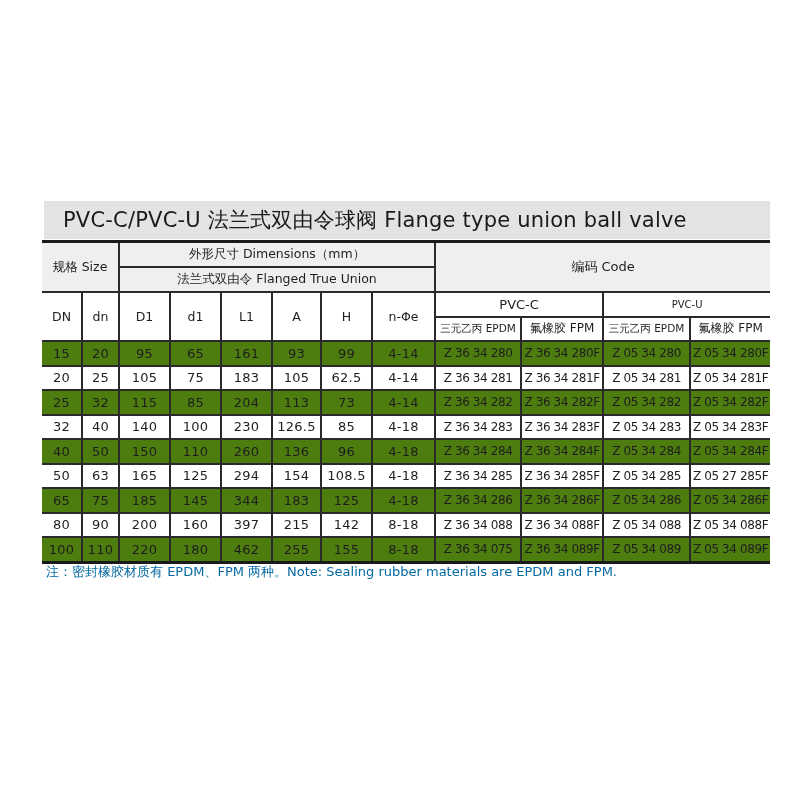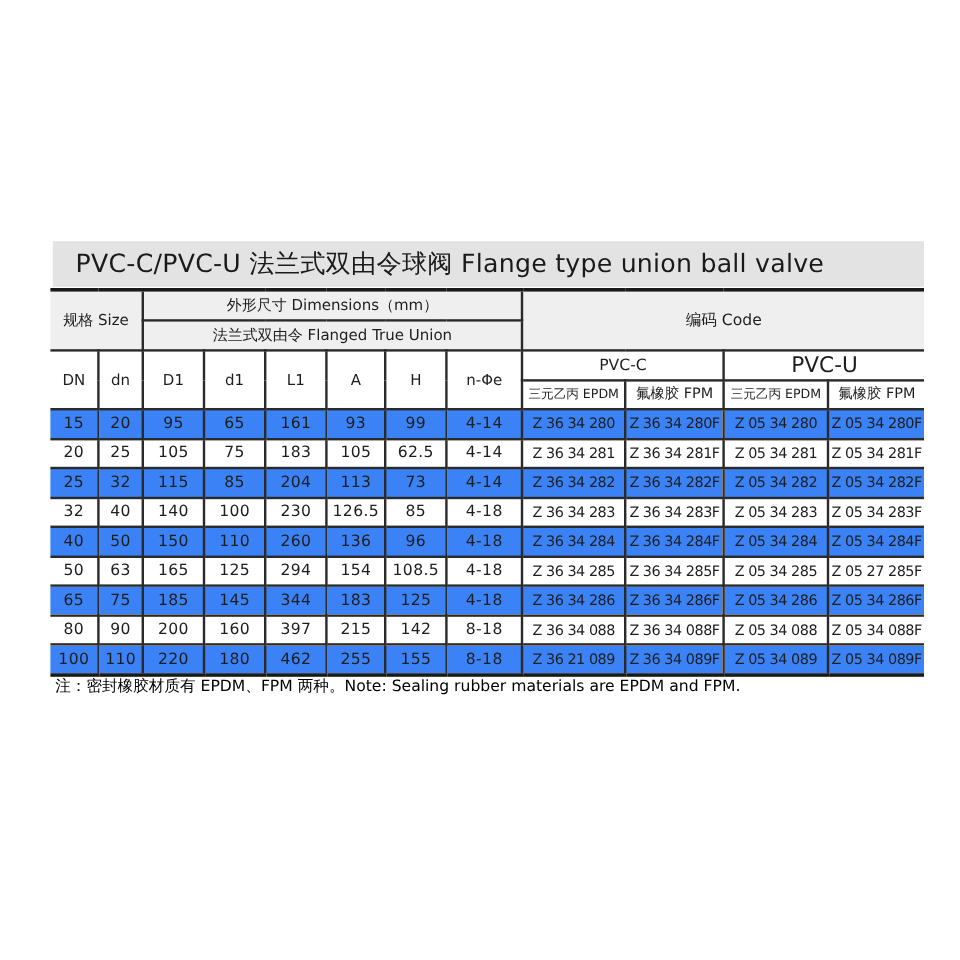--- a/index.html
+++ b/index.html
@@ -17,24 +17,24 @@
   table.spec tr:first-child td { border-top:3px solid #1a1a1a; }
   table.spec td.first { border-left:none; }
   table.spec td.last { border-right:none; }
   .hdr-gray { background:#efefef; }
   .hdr-white { background:#ffffff; }
   .h25 { height:23px;margin-top:24px; }
   .h24 { height:22.5px; }
   .sub { font-size:10.5px;margin-top:43px; }
   .code { font-size:12px; letter-spacing:-0.4px; }
   .num { font-size:13px; letter-spacing:0.3px; }
-  tr.shade td { background:#3b82f6; }
+  tr.shade td { background:#4d7c0f; }
   tr.plain td { background:#ffffff; }
   table.spec tr:last-child td { border-bottom:3px solid #1a1a1a; }
-  .note { position:absolute; left:46px; top:563px; font-size:13px; color:#000000; white-space:nowrap; }
+  .note { position:absolute; left:46px; top:563px; font-size:13px; color:#0369a1; white-space:nowrap; }
 </style>
 </head>
 <body>
 
 <div class="sheet">
   <div class="title-band">
     <div class="title-text">PVC-C/PVC-U 法兰式双由令球阀 Flange type union ball valve</div>
   </div>
 
   <table class="spec">
@@ -64,21 +64,21 @@
       <tr>
         <td class="first hdr-white" rowspan="2">DN</td>
         <td class="hdr-white" rowspan="2">dn</td>
         <td class="hdr-white" rowspan="2">D1</td>
         <td class="hdr-white" rowspan="2">d1</td>
         <td class="hdr-white" rowspan="2">L1</td>
         <td class="hdr-white" rowspan="2">A</td>
         <td class="hdr-white" rowspan="2">H</td>
         <td class="hdr-white" rowspan="2">n-Φe</td>
         <td class="hdr-white h24" colspan="2" style="font-size:13px;margin-top:48px;">PVC-C</td>
-        <td class="last hdr-white h24" colspan="2" style="font-size:18px;">PVC-U</td>
+        <td class="last hdr-white h24" colspan="2" style="font-size:10px;">PVC-U</td>
       </tr>
       <tr>
         <td class="hdr-white h24 sub">三元乙丙 EPDM</td>
         <td class="hdr-white h24" style="font-size:12px;">氟橡胶 FPM</td>
         <td class="hdr-white h24 sub">三元乙丙 EPDM</td>
         <td class="last hdr-white h24" style="font-size:12px;">氟橡胶 FPM</td>
       </tr>
     <tr class="shade">
           <td class="h24 num first">15</td>
           <td class="h24 num">20</td>
@@ -193,21 +193,21 @@
         </tr>
         <tr class="shade">
           <td class="h24 num first">100</td>
           <td class="h24 num">110</td>
           <td class="h24 num">220</td>
           <td class="h24 num">180</td>
           <td class="h24 num">462</td>
           <td class="h24 num">255</td>
           <td class="h24 num">155</td>
           <td class="h24 num">8-18</td>
-          <td class="h24 code">Z 36 21 089</td>
+          <td class="h24 code">Z 36 34 075</td>
           <td class="h24 code">Z 36 34 089F</td>
           <td class="h24 code">Z 05 34 089</td>
           <td class="h24 code last">Z 05 34 089F</td>
         </tr>
       </tbody>
   </table>
 
   <div class="note">注：密封橡胶材质有 EPDM、FPM 两种。Note: Sealing rubber materials are EPDM and FPM.</div>
 </div>
 

